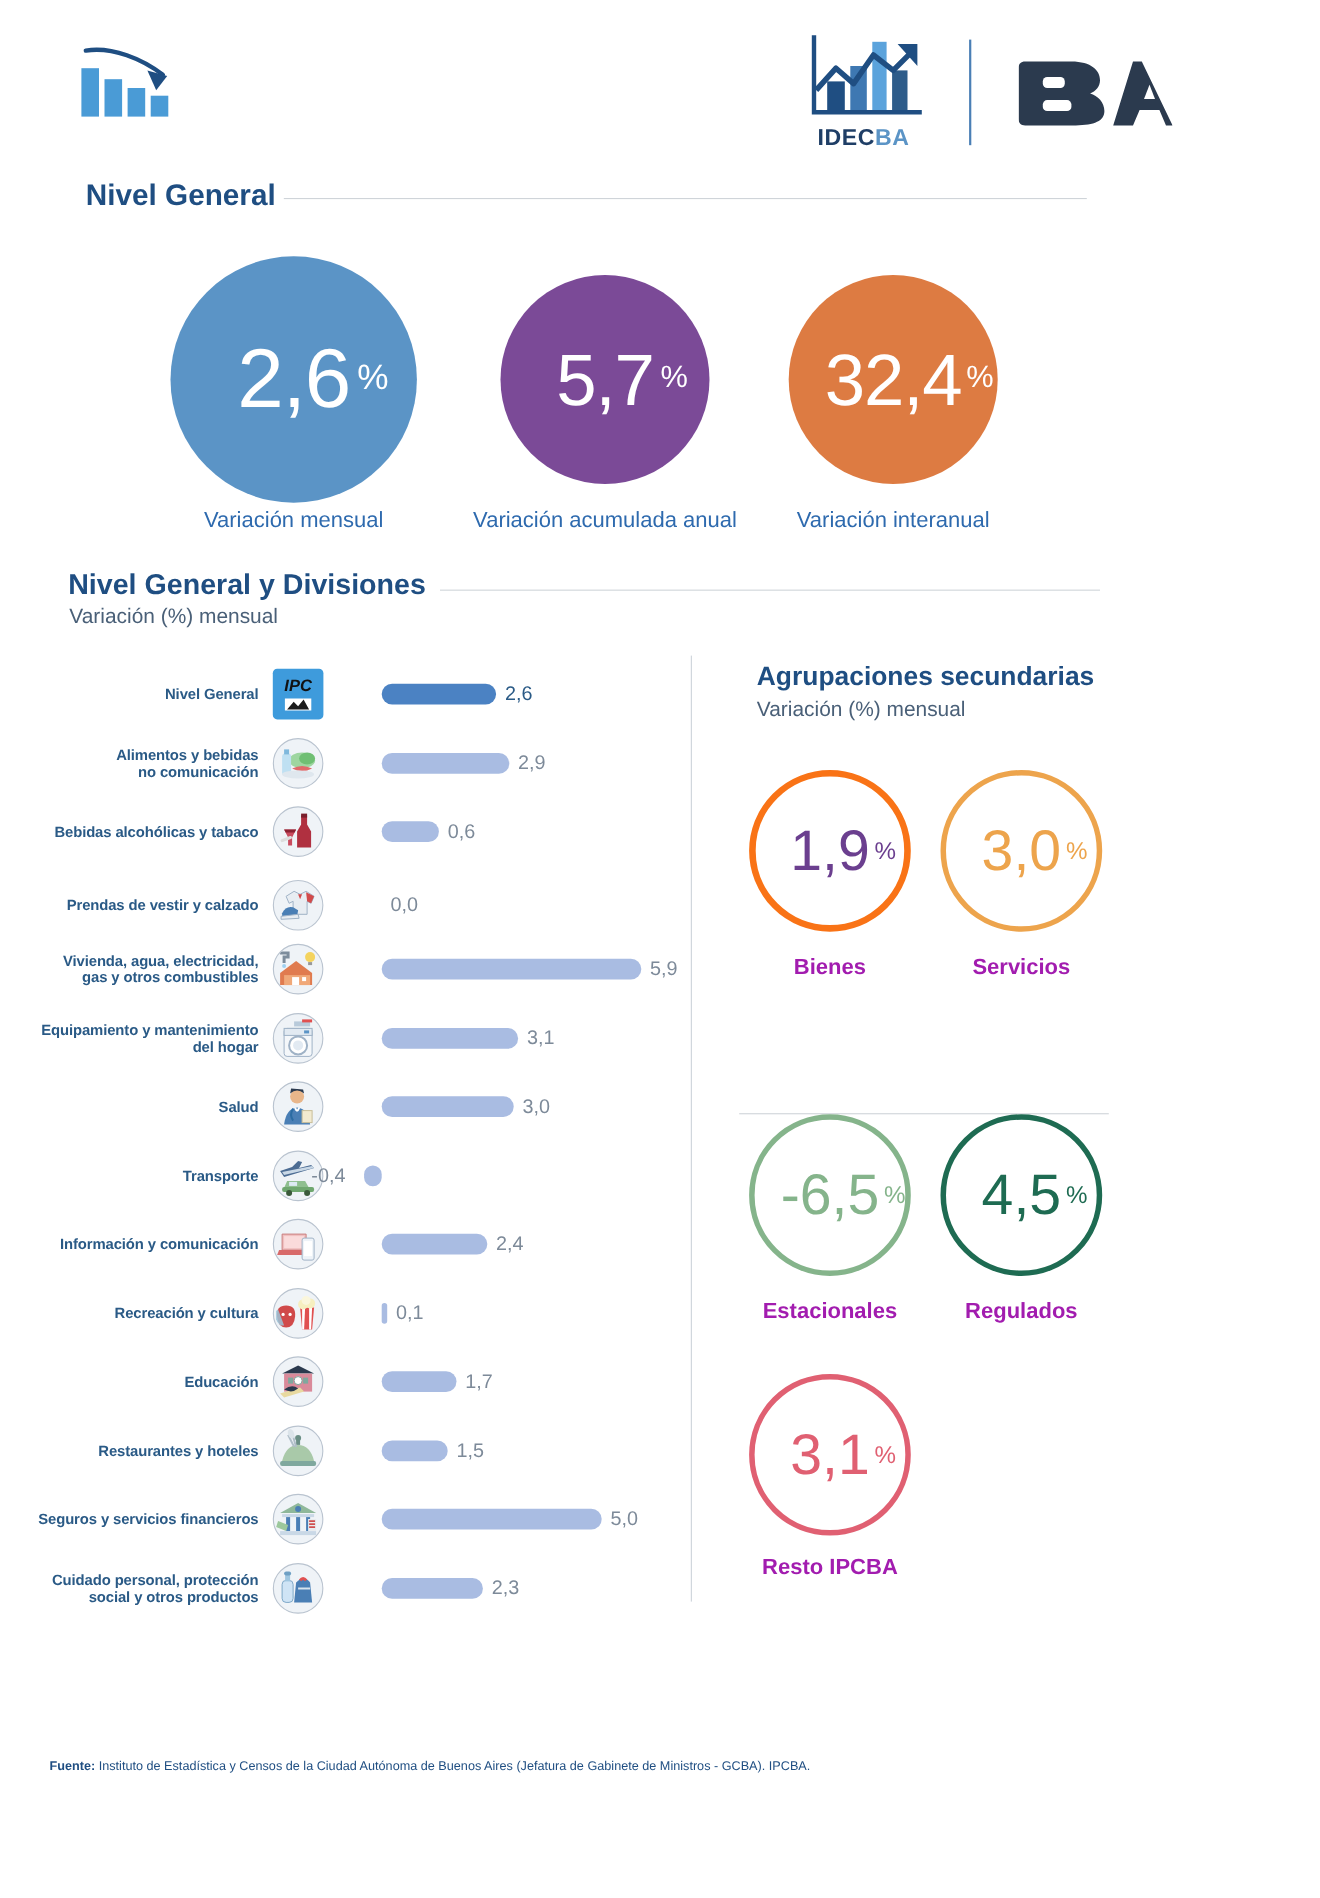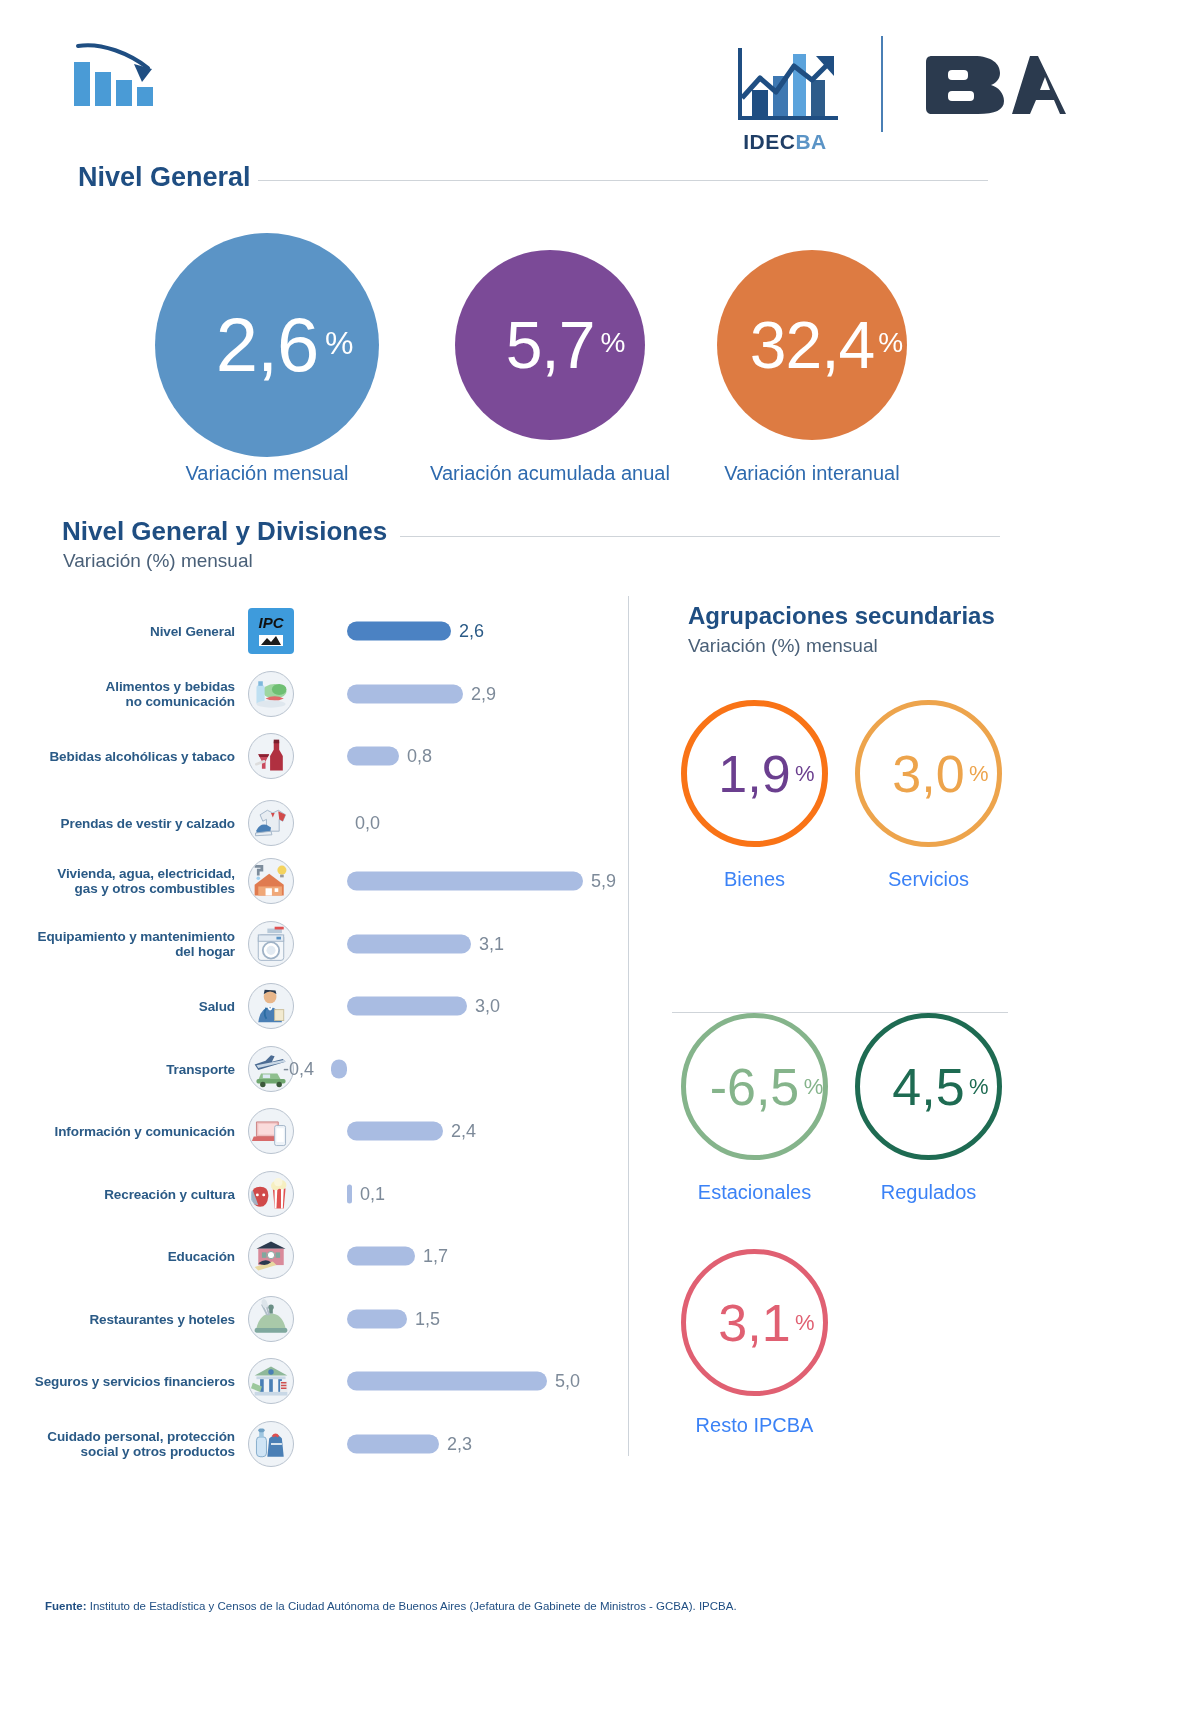--- a/index.html
+++ b/index.html
@@ -17,21 +17,21 @@
   .hdr-logo-mark { position:absolute; left:72px; top:40px; width:92px; height:72px; }
   .hdr-titles { position:absolute; left:178px; top:36px; }
   .hdr-title {
     font-size: 37px; color:#2E5C8A; font-weight:400; letter-spacing:.2px;
     line-height: 44px;
   }
   .hdr-sub {
     font-size: 21px; color:#2E5C8A; line-height: 29px; font-weight:400;
   }
   .hdr-right { position:absolute; left:726px; top:28px; width:380px; height:110px; }
-  .idecba { position:absolute; left:0; top:16px; width:118px; height:110px; }
+  .idecba { position:absolute; left:0; top:0; width:118px; height:110px; }
   .idecba-word { position:absolute; left:0px; top:86px; width:118px; text-align:center;
      font-size:21px; font-weight:bold; letter-spacing:.5px; }
   .idecba-word .d1 { color:#1F3E66; }
   .idecba-word .d2 { color:#5B94C6; }
   .hdr-divider { position:absolute; left:155px; top:8px; width:2px; height:96px; background:#4A7FB5; }
   .ba-logo { position:absolute; left:200px; top:22px; }
 
   
   .sec-title {
     position:absolute; font-weight:bold; color:#1F4E82;
@@ -71,21 +71,21 @@
     font-size:18px; color:#7D8A99;
   }
   .barval.primary { color:#2A5A86; }
 
   
   .vrule { position:absolute; width:1px; background:#cdd3da; }
   .ringcircle { position:absolute; border-radius:50%; background:transparent;
      display:flex; align-items:center; justify-content:center; }
   .ring-val { font-size:52px; font-weight:400; position:relative; line-height:52px; }
   .ring-val sup { font-size:22px; position:absolute; top:0px; }
-  .ring-label { position:absolute; text-align:center; font-size:20px; color:#3b82f6; }
+  .ring-label { position:absolute; text-align:center; font-size:20px; color:#a21caf;font-weight:bold; }
 
   
   .footer { position:absolute; left:45px; top:1600px; font-size:11.5px; color:#1F4E82; }
   .footer b { font-weight:bold; }
 </style>
 </head>
 <body>
 
 <div class="page">
 
@@ -198,21 +198,21 @@
         <div class="bicon">
           <svg viewBox="0 0 44 44" width="40" height="40">
             <path d="M25 6 h6 v9 l4 7 v16 h-14 V22 l4-7z" fill="#B03040"></path>
             <rect x="25" y="4" width="6" height="4" fill="#7A1F2C"></rect>
             <path d="M8 20 h12 l-4 8 v8 h-4 v-8z" fill="#C94B5E"></path>
             <path d="M8 20 h12 l-1.5 3 h-9z" fill="#8B2233"></path>
             <rect x="4" y="28" width="12" height="3" rx="1.5" fill="#ddd" transform="rotate(-20 10 29)"></rect>
           </svg>
         </div>
         <div class="bar" style="background: rgb(169, 188, 226); left: 347px; width: 52px;"></div>
-        <div class="barval" style="left: 407px;">0,8</div>
+        <div class="barval" style="left: 407px;">0,6</div>
       </div>
       <div class="barrow" style="top: 792px;">
         <div class="bl-labelwrap">
           <div class="bl-label">Prendas de vestir y calzado</div>
         </div>
         <div class="bicon">
           <svg viewBox="0 0 44 44" width="40" height="40">
             <path d="M18 8 l6 3 6-3 8 5 -3 7 -4-2 v13 h-14 V18 l-4 2 -3-7z" fill="#E8EDF2" stroke="#9FB2C6"></path>
             <path d="M22 11 l2 5 2-5" fill="#D24B4B"></path>
             <path d="M30 9 l8 4-3 7-4-2z" fill="#D24B4B"></path>

